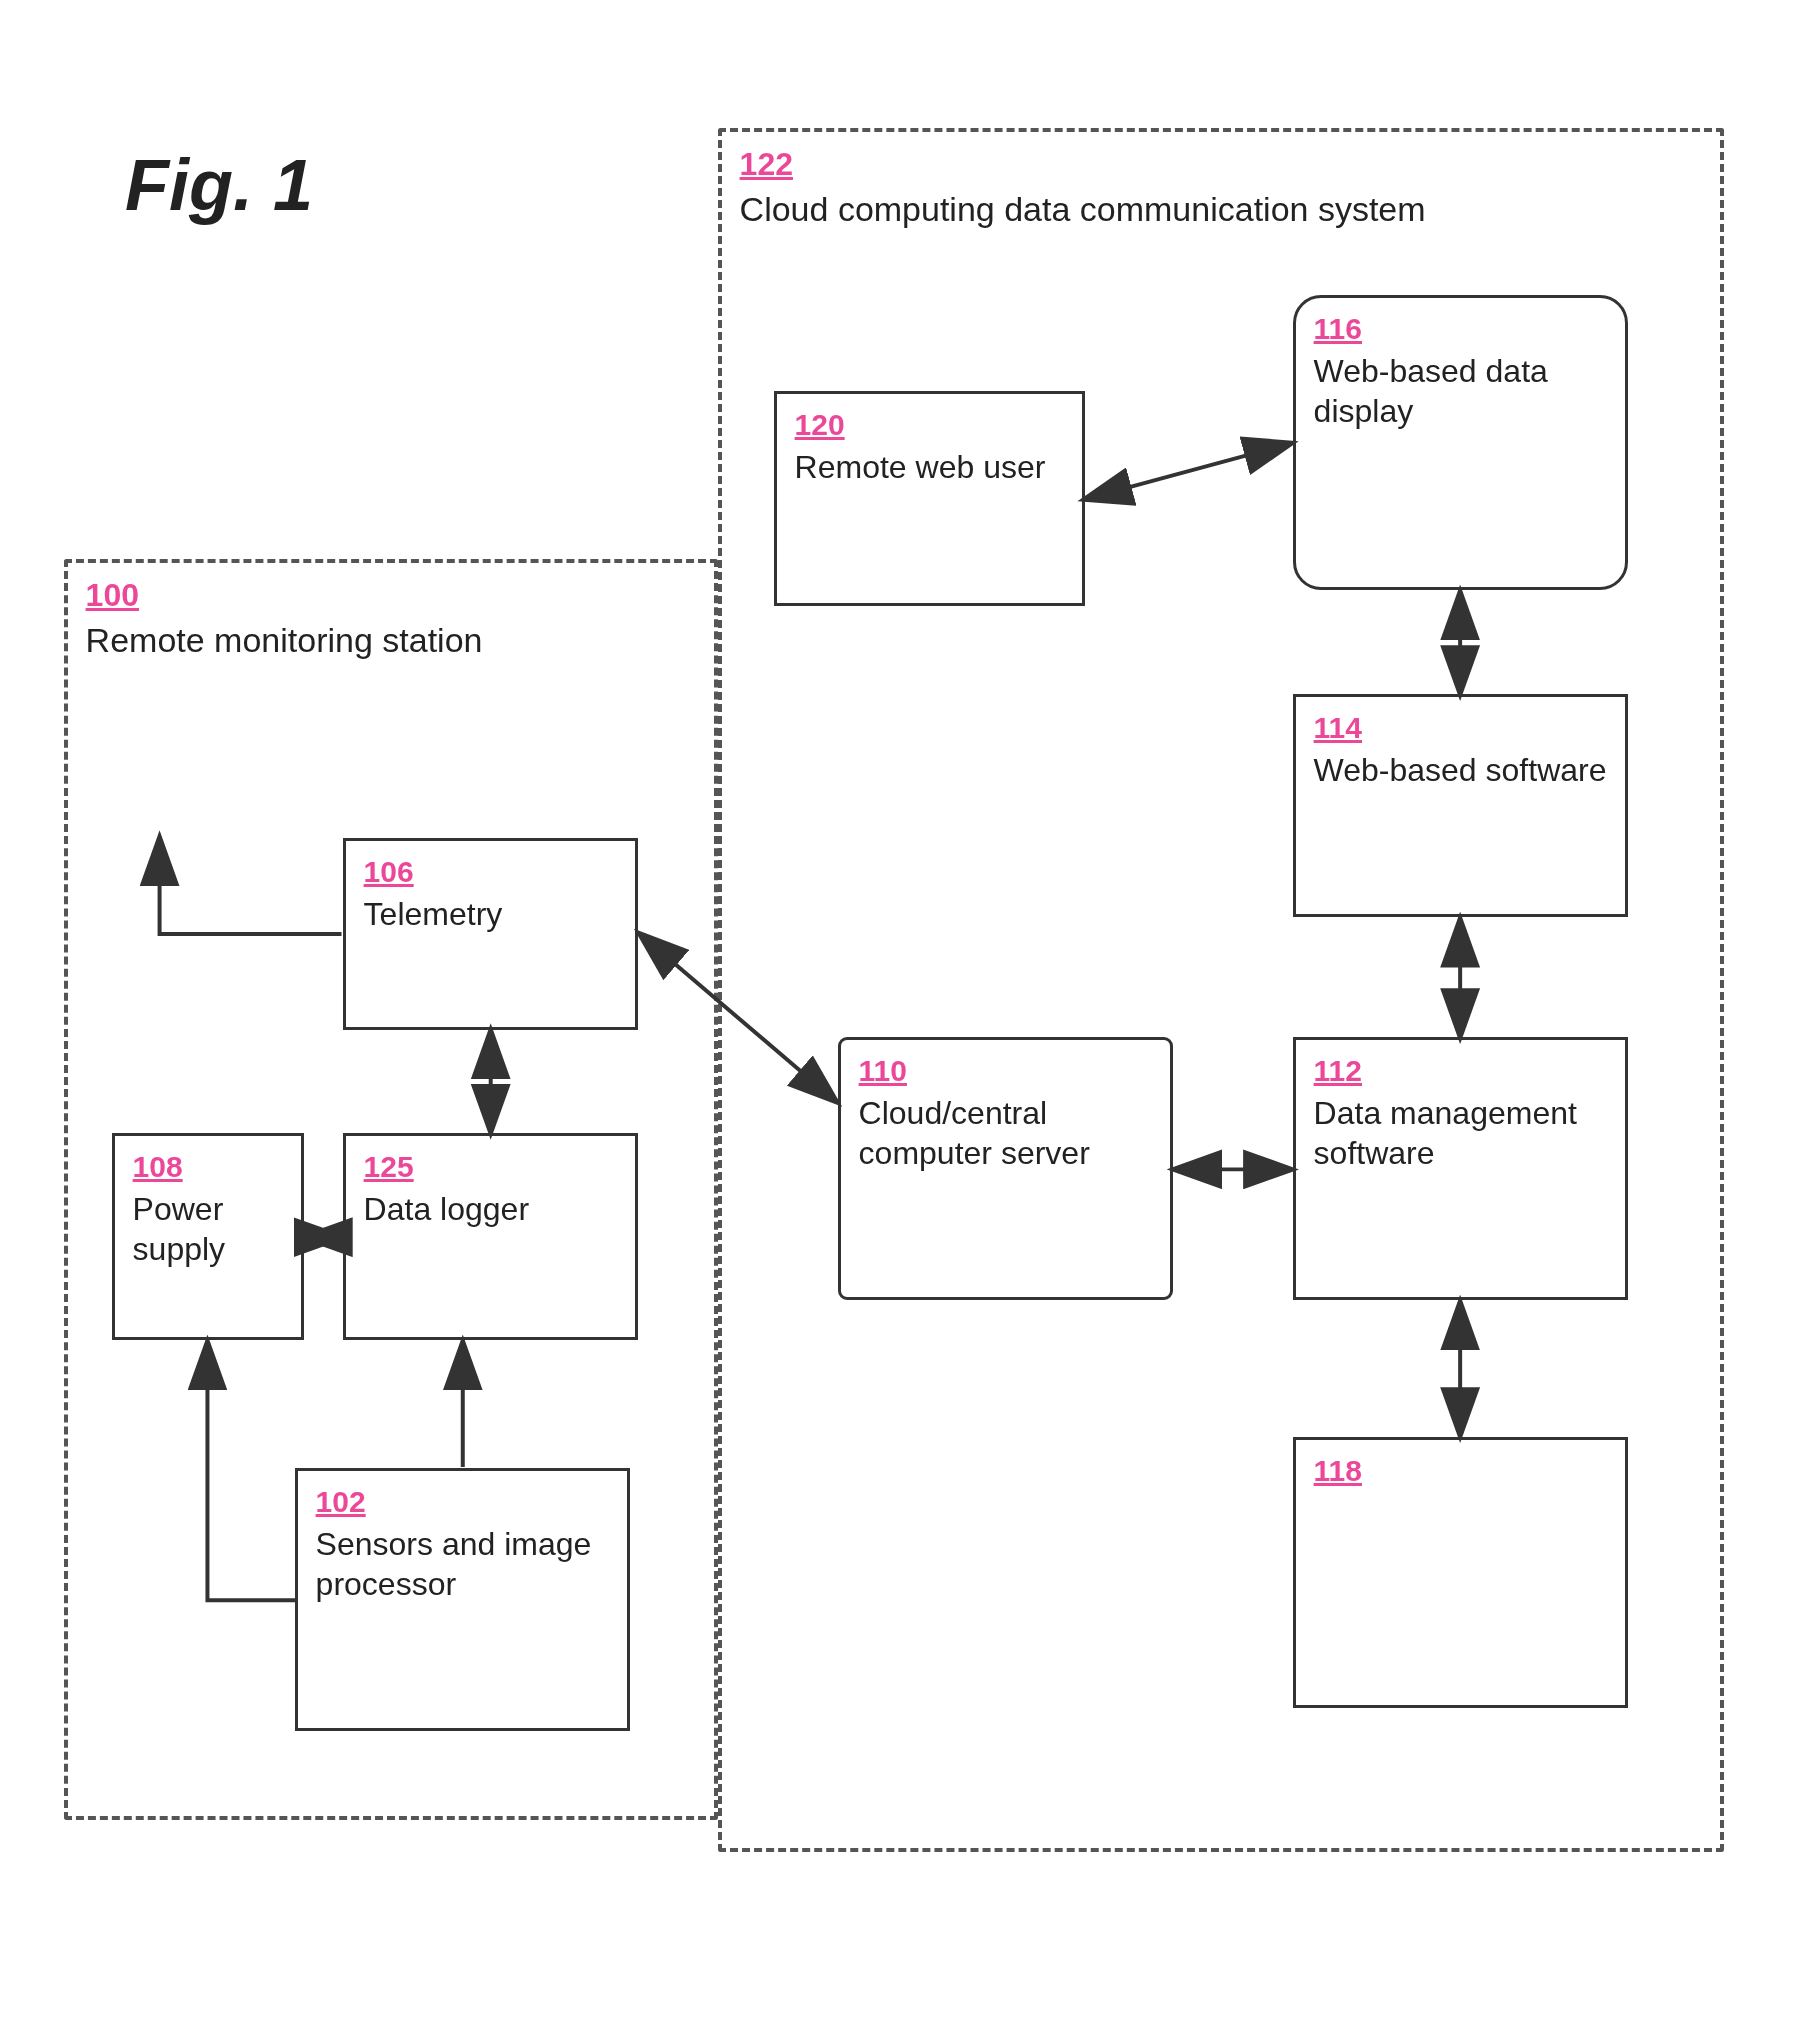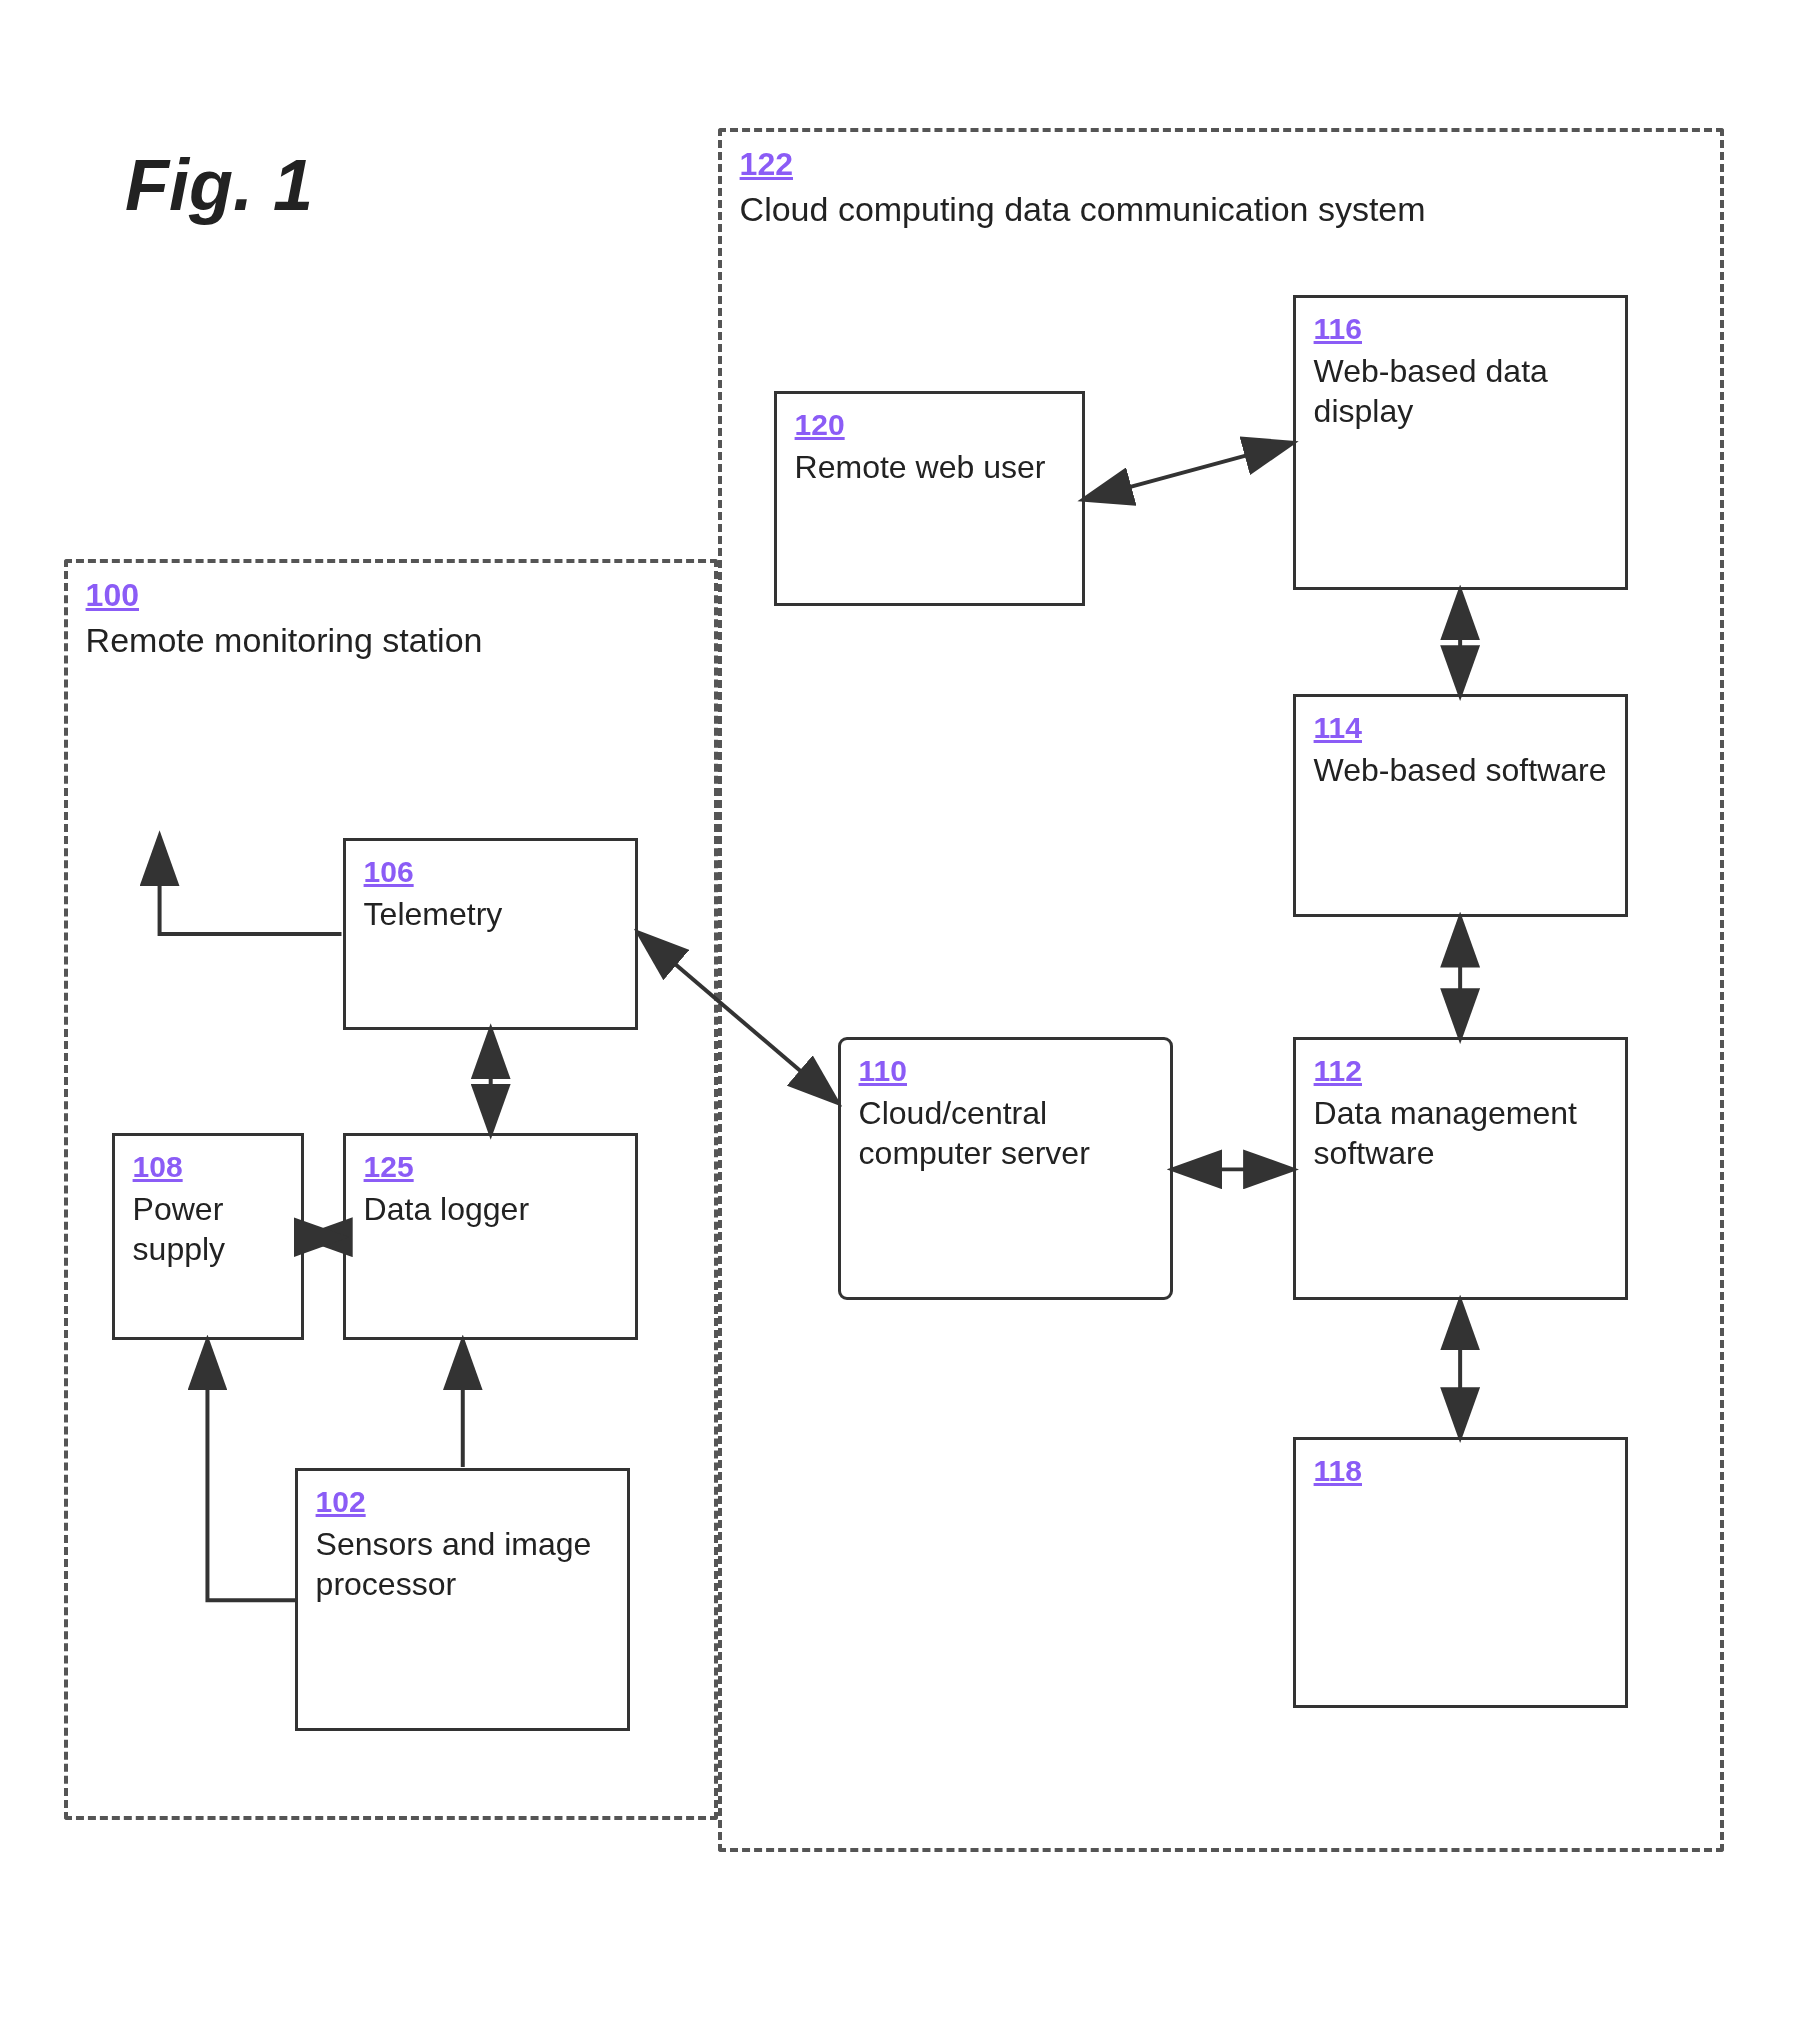--- a/index.html
+++ b/index.html
@@ -37,21 +37,21 @@
       background: #fff;
       display: flex;
       flex-direction: column;
       padding: 14.4px 17.6px;
     }
 
     .box-label {
       font-size: 30px;
       font-weight: bold;
       text-decoration: underline;
-      color: #8b5cf6;
+      color: #ec4899;
       display: block;
       margin-bottom: 4.8px;
     }
 
     .box-text {
       font-size: 32px;
       color: #222;
       line-height: 1.25;
     }
 
@@ -88,21 +88,21 @@
     <span class="box-label" style="font-size:32px; text-decoration:underline;">122</span>
     <span class="box-text" style="font-size:34px; max-width: 447px;">Cloud computing data communication system</span>
   </div>
 </div>
 
 <div class="component-box" style="left: 774px; top: 391px; width: 311px; height: 215px;">
   <span class="box-label">120</span>
   <span class="box-text">Remote web user</span>
 </div>
 
-<div class="component-box" style="left: 1293px; top: 295px; width: 335px; height: 295px;">
+<div class="component-box" style="left: 1293px; top: 295px; width: 335px; height: 295px; border-radius: 28px;">
   <span class="box-label">116</span>
   <span class="box-text">Web-based data display</span>
 </div>
 
 <div class="component-box" style="left: 1293px; top: 694px; width: 335px; height: 223px;">
   <span class="box-label">114</span>
   <span class="box-text">Web-based software</span>
 </div>
 
 <div class="component-box" style="left: 1293px; top: 1037px; width: 335px; height: 263px;">

